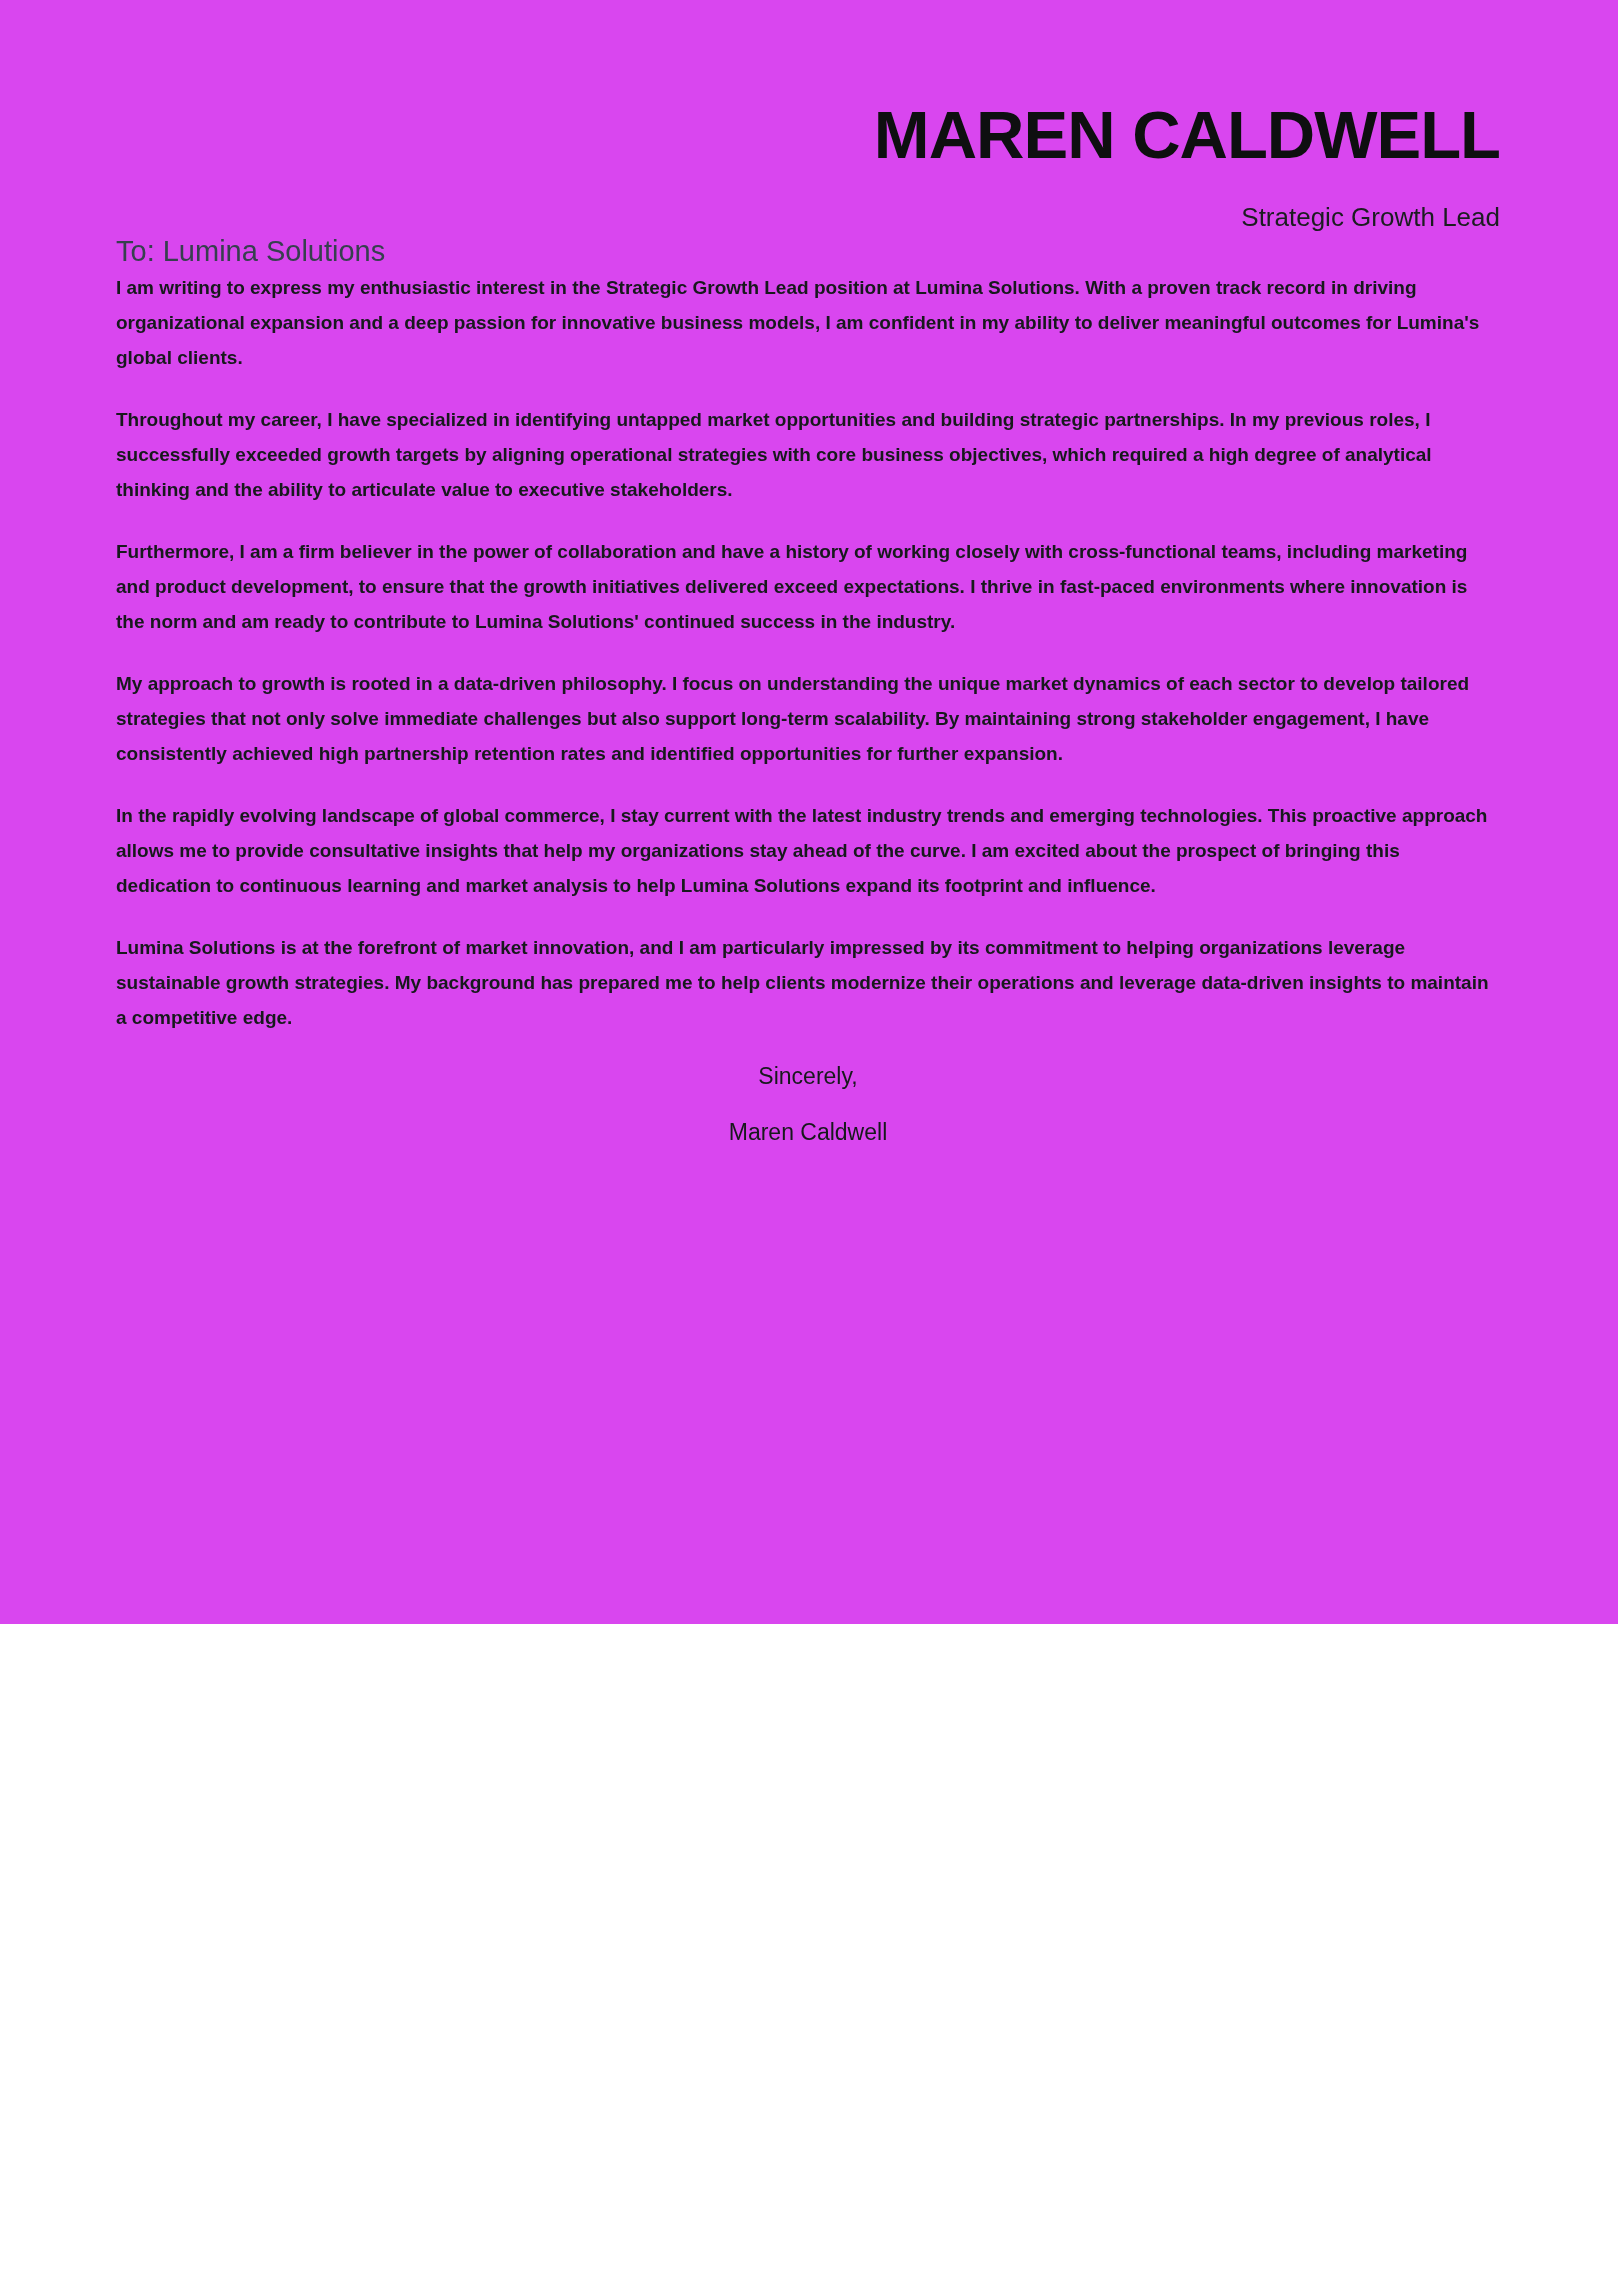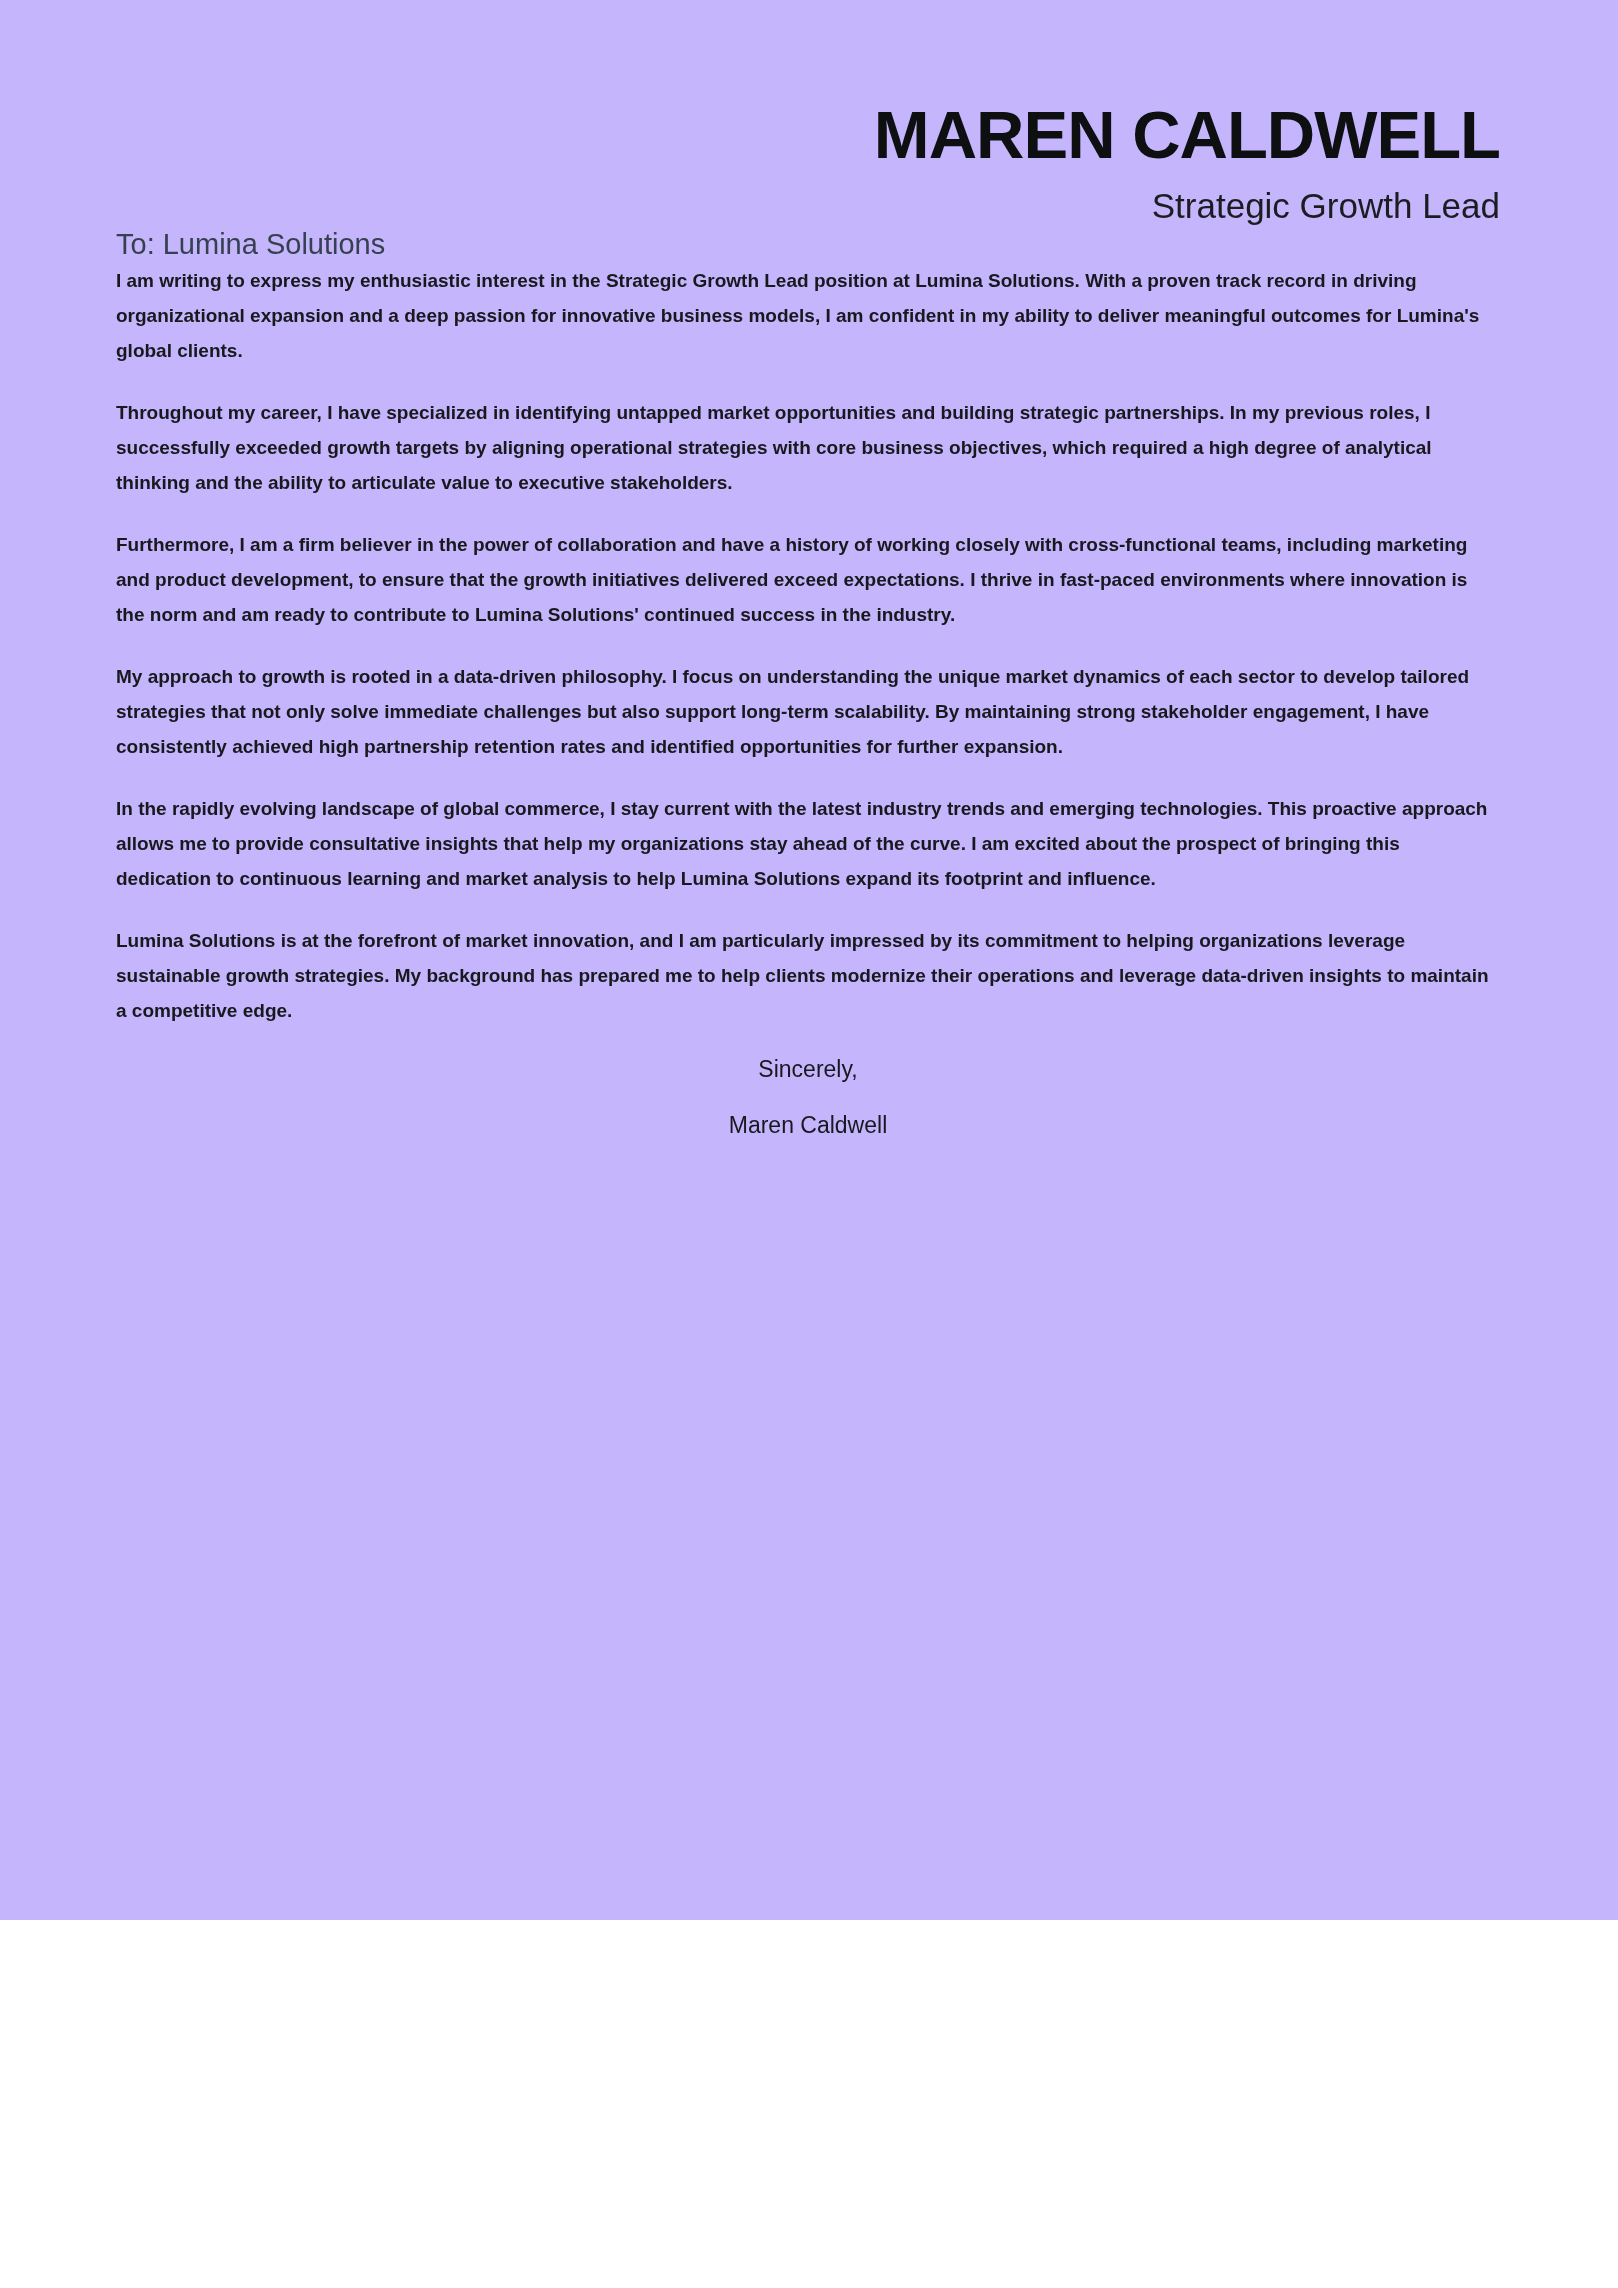--- a/index.html
+++ b/index.html
@@ -3,40 +3,40 @@
 <meta charset="utf-8">
 <style>
   * { margin: 0; padding: 0; box-sizing: border-box; }
   html, body {
     background: #ffffff;
     font-family: "Liberation Sans", "DejaVu Sans", sans-serif;
   }
   .page {
     position: relative;
     width: 1618px;
-    height: 1920px;
-    background: #c4b5fd;
+    height: 1624px;
+    background: #d946ef;
     overflow: hidden;
   }
   .content {
     padding: 100px 118px 0 116px;
     color: #17191c;
   }
   
   .header { text-align: right; }
   .name {
     font-size: 67px;
     font-weight: 700;
     letter-spacing: -1px;
     line-height: 1.05;
     color: #0e0f10;
   }
   .job-title {
-    margin-top: 16px;
-    font-size: 35px;
+    margin-top: 32px;
+    font-size: 26px;
     font-weight: 400;
     color: #1b1d20;
   }
   .contact-line {
     margin-top: 24px;
     font-size: 23px;
     color: #1b1d20;
   }
   .contact-sep {
     display: inline-block;

